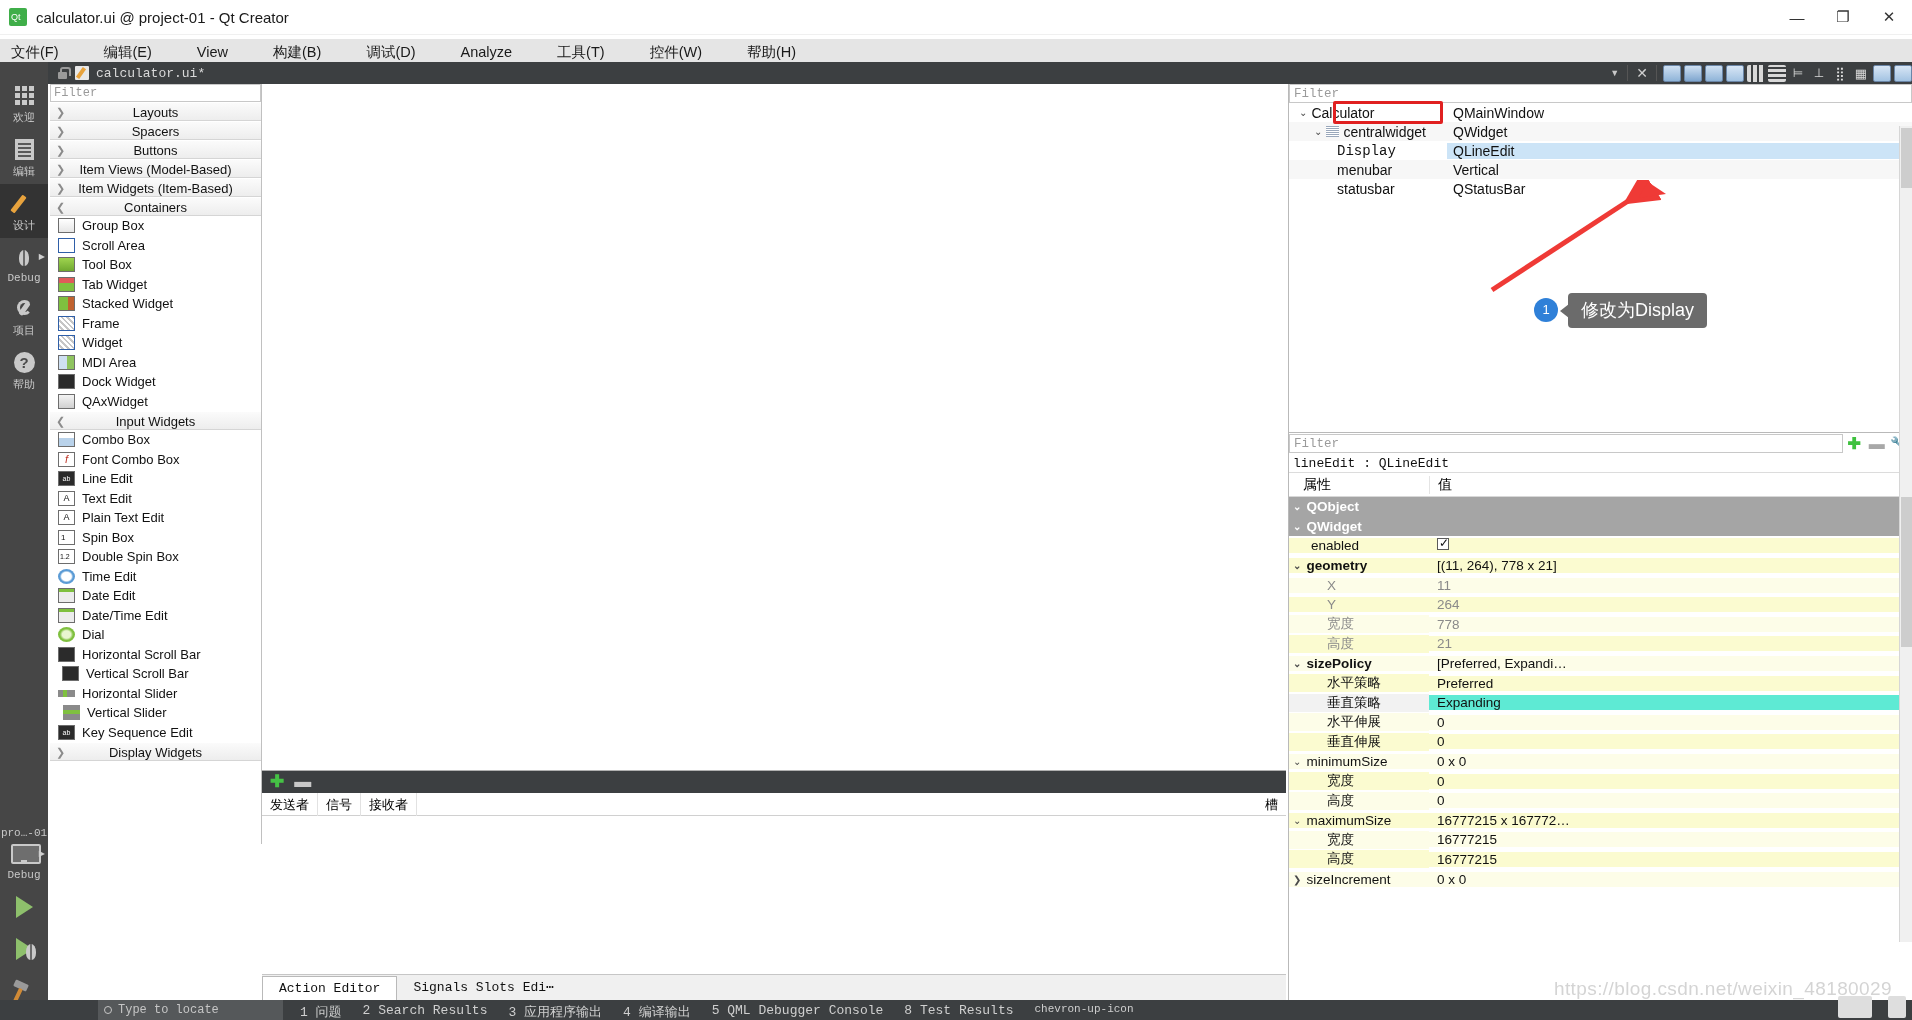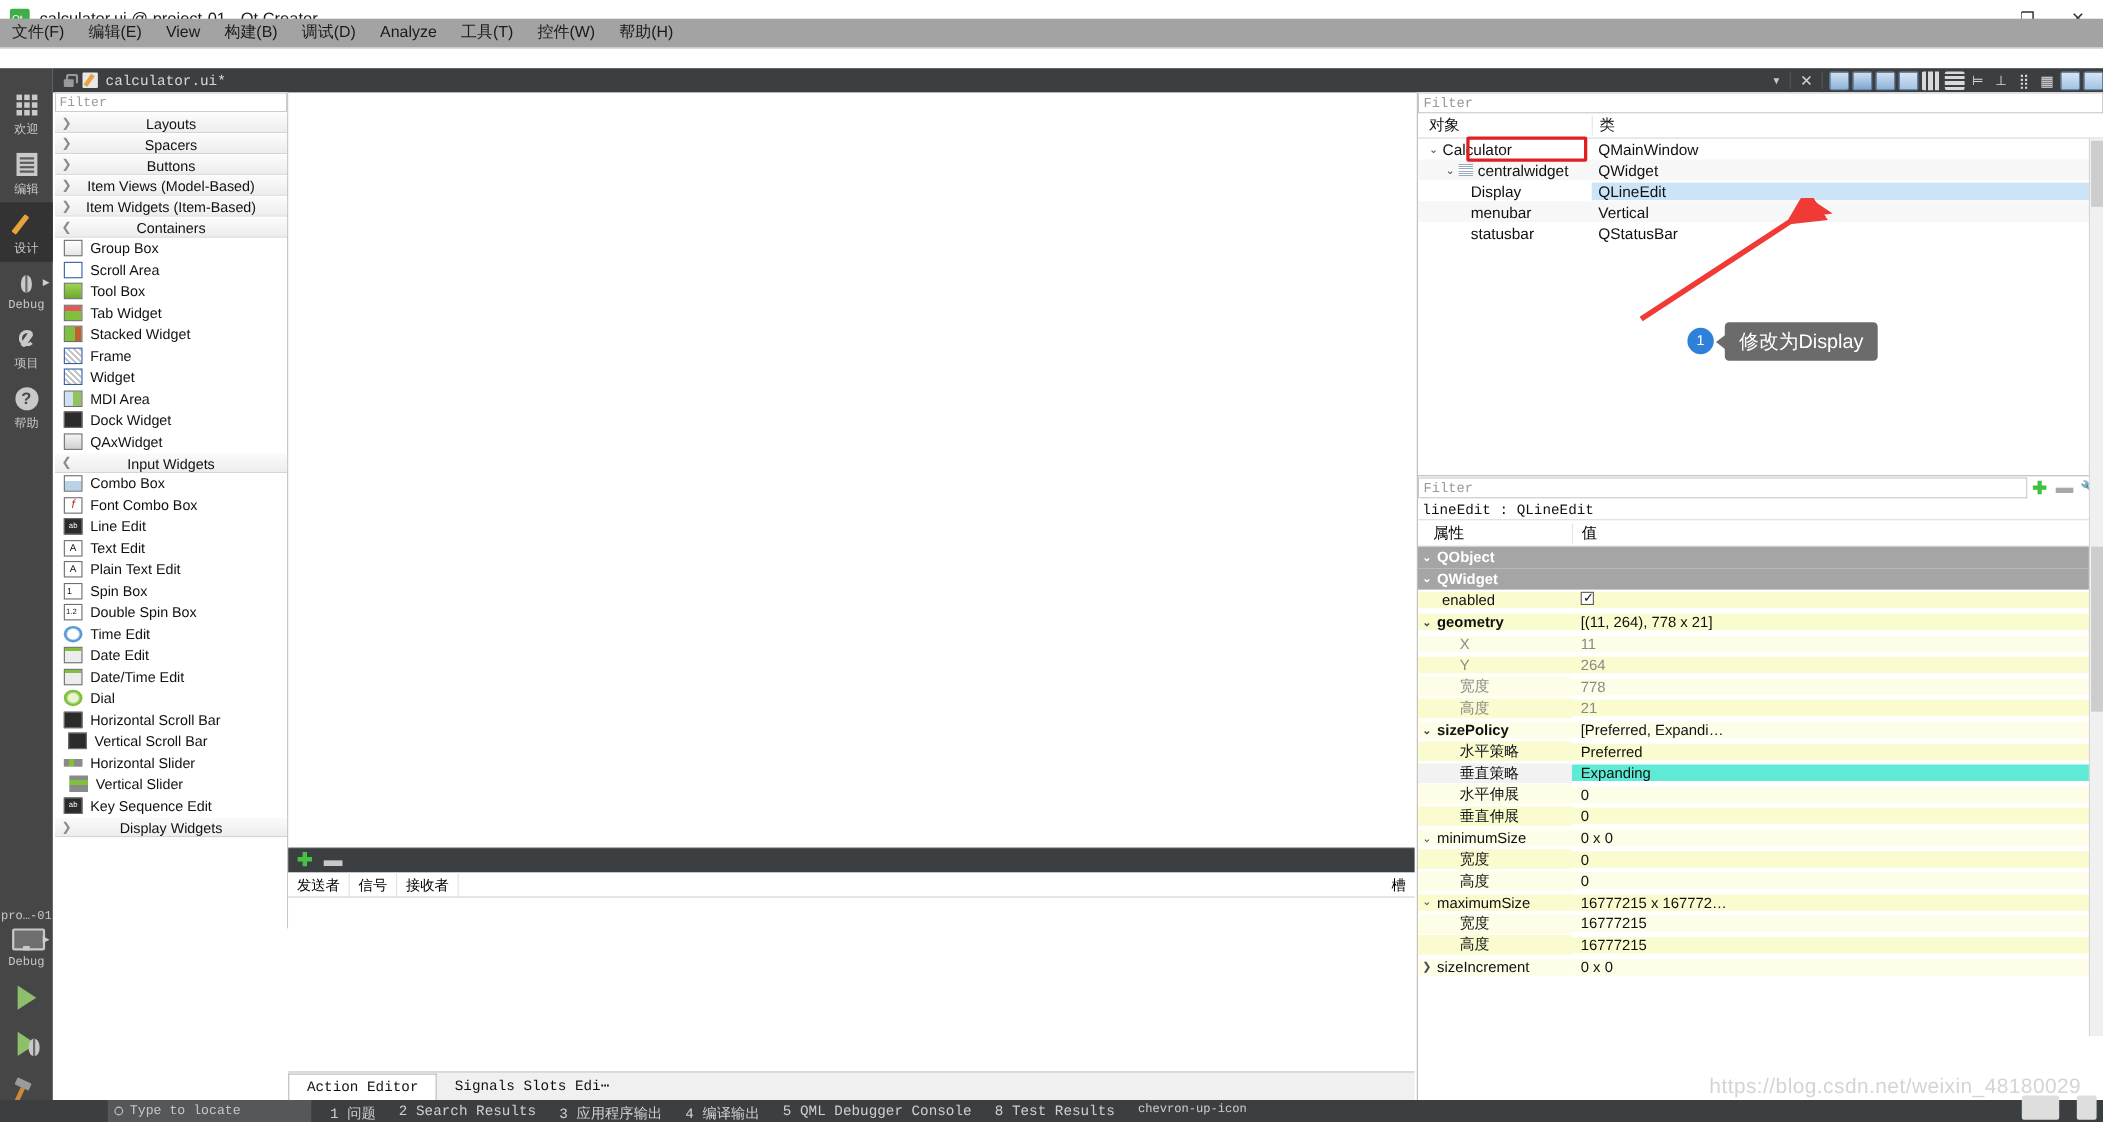--- a/index.html
+++ b/index.html
@@ -23,23 +23,24 @@
              background:#3fae49; border-radius:2px; }
   .tb-icon:after{ content:"Qt"; position:absolute; left:2px; top:2px; font-size:9px;
                   color:#fff; font-family:"Liberation Sans",sans-serif; line-height:14px;}
   .tb-title { font-size:15px; color:#1a1a1a; }
   .tb-ctrls { margin-left:auto; display:flex; height:35px; }
   .tb-btn { width:46px; height:35px; display:flex; align-items:center; justify-content:center;
             font-size:15px; color:#333; }
 
   
   .menubar {
-    position:absolute; left:0; top:17px; width:1912px; height:27px;
-    background:#a3a3a3; display:flex; align-items:center;
+    position:absolute; left:0; top:39px; width:1912px; height:27px;
+    background:#e5e5e5; display:flex; align-items:center;
     border-bottom:1px solid #dcdcdc;
+    gap:23px;
   }
   .menu-item { padding:0 11px; height:27px; line-height:27px; font-size:14.5px; color:#1a1a1a; }
 
   
   .modebar {
     position:absolute; left:0; top:62px; width:48px; height:958px;
     background:#464646;
   }
   .mode {
     width:48px; padding:6px 0 5px 0; text-align:center; color:#b4b4b4; position:relative;
@@ -519,42 +520,38 @@
       <div style="flex:1;border-right:none;">槽</div>
     </div>
     <div class="tabstrip">
       <div class="tabitem active">Action Editor</div>
       <div class="tabitem">Signals  Slots Edi⋯</div>
     </div>
   </div>
 
   <div class="objdock">
     <div class="objfilter">Filter</div>
-    <div class="treehdr">
-      <div class="c1">对象</div>
-      <div class="c2">类</div>
-    </div>
     <div style="position:relative;">
       <div class="trow">
         <div class="n" style="padding-left:10px;">
           <span class="chevd">⌄</span>
           <span>Calculator</span>
         </div>
         <div class="cls">QMainWindow</div>
       </div>
       <div class="trow alt">
         <div class="n" style="padding-left:25px;">
           <span class="chevd">⌄</span>
           <span class="cwico"></span>
           <span>centralwidget</span>
         </div>
         <div class="cls">QWidget</div>
       </div>
       <div class="trow sel">
-        <div class="n" style="padding-left:48px;">
+        <div class="n" style="padding-left:48px;font-family:Liberation Mono, monospace;">
           <span>Display</span>
         </div>
         <div class="cls">QLineEdit</div>
       </div>
       <div class="trow alt">
         <div class="n" style="padding-left:48px;">
           <span>menubar</span>
         </div>
         <div class="cls">Vertical</div>
       </div>

